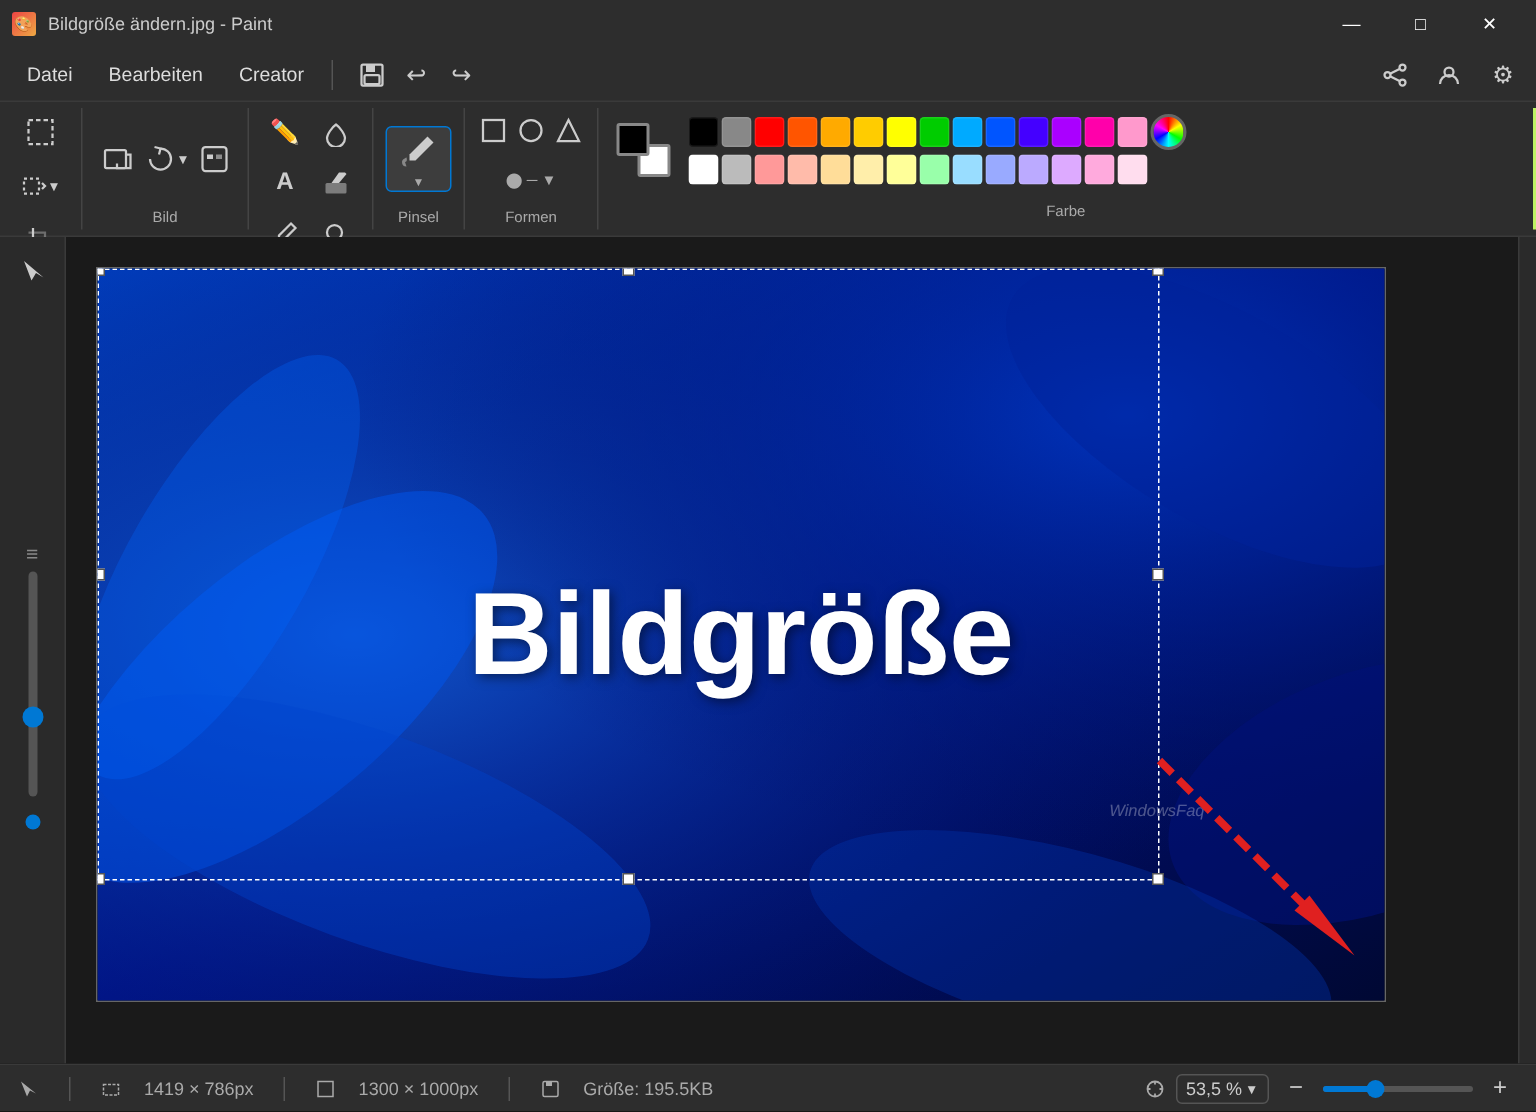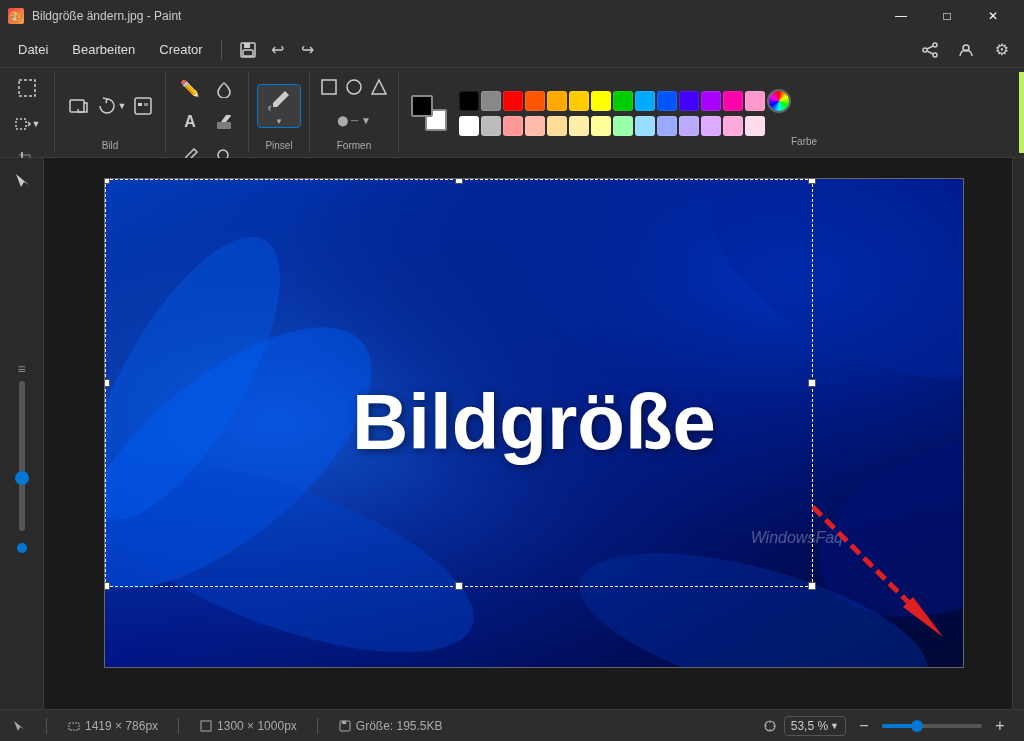--- a/index.html
+++ b/index.html
@@ -145,23 +145,23 @@
     
     .group-bild .ribbon-group-content {
       display: grid;
       grid-template-columns: repeat(3, 30px);
       gap: 2px;
     }
 
     
     .farbe-section {
       display: flex;
-      flex-direction: row;
+      flex-direction: column;
       padding: 4px 12px;
-      border-right: 5px solid #bef264;
+      border-right: 2px solid #bef264;
       flex: 1;
     }
     .farbe-section-label {
       font-size: 10px; color: #aaa;
       margin-top: auto; padding-bottom: 2px;
       text-align: center;
     }
     .color-area {
       display: flex;
       gap: 8px;
@@ -303,21 +303,20 @@
       border-radius: 50%;
       margin-top: 8px;
     }
 
     
     .canvas-scroll {
       flex: 1;
       overflow: auto;
       position: relative;
       background: #1a1a1a;
-      margin-left: 40px;
     }
     .canvas-inner {
       position: relative;
       padding: 20px;
       min-width: 100%;
     }
 
     
     .paint-canvas {
       position: relative;
@@ -352,41 +351,41 @@
       white-space: nowrap;
       text-shadow: 2px 2px 8px rgba(0,0,0,0.5);
       line-height: 1.1;
     }
 
     
     .canvas-watermark {
       position: absolute;
       bottom: 120px;
       right: 120px;
-      font-size: 16px;
+      font-size: 11px;
       color: rgba(255,255,255,0.3);
       font-style: italic;
     }
 
     
     .status-bar {
       height: 32px;
       background: #2d2d2d;
       border-top: 1px solid #3a3a3a;
       display: flex;
       align-items: center;
       padding: 0 12px;
       gap: 20px;
       font-size: 12px;
       color: #aaa;
     }
     .status-item {
       display: flex;
       align-items: center;
-      gap: 4px;
+      gap: 15px;
     }
     .status-divider { width: 1px; height: 16px; background: #555; }
 
     .zoom-controls {
       display: flex;
       align-items: center;
       gap: 6px;
       margin-left: auto;
     }
     .zoom-btn {

